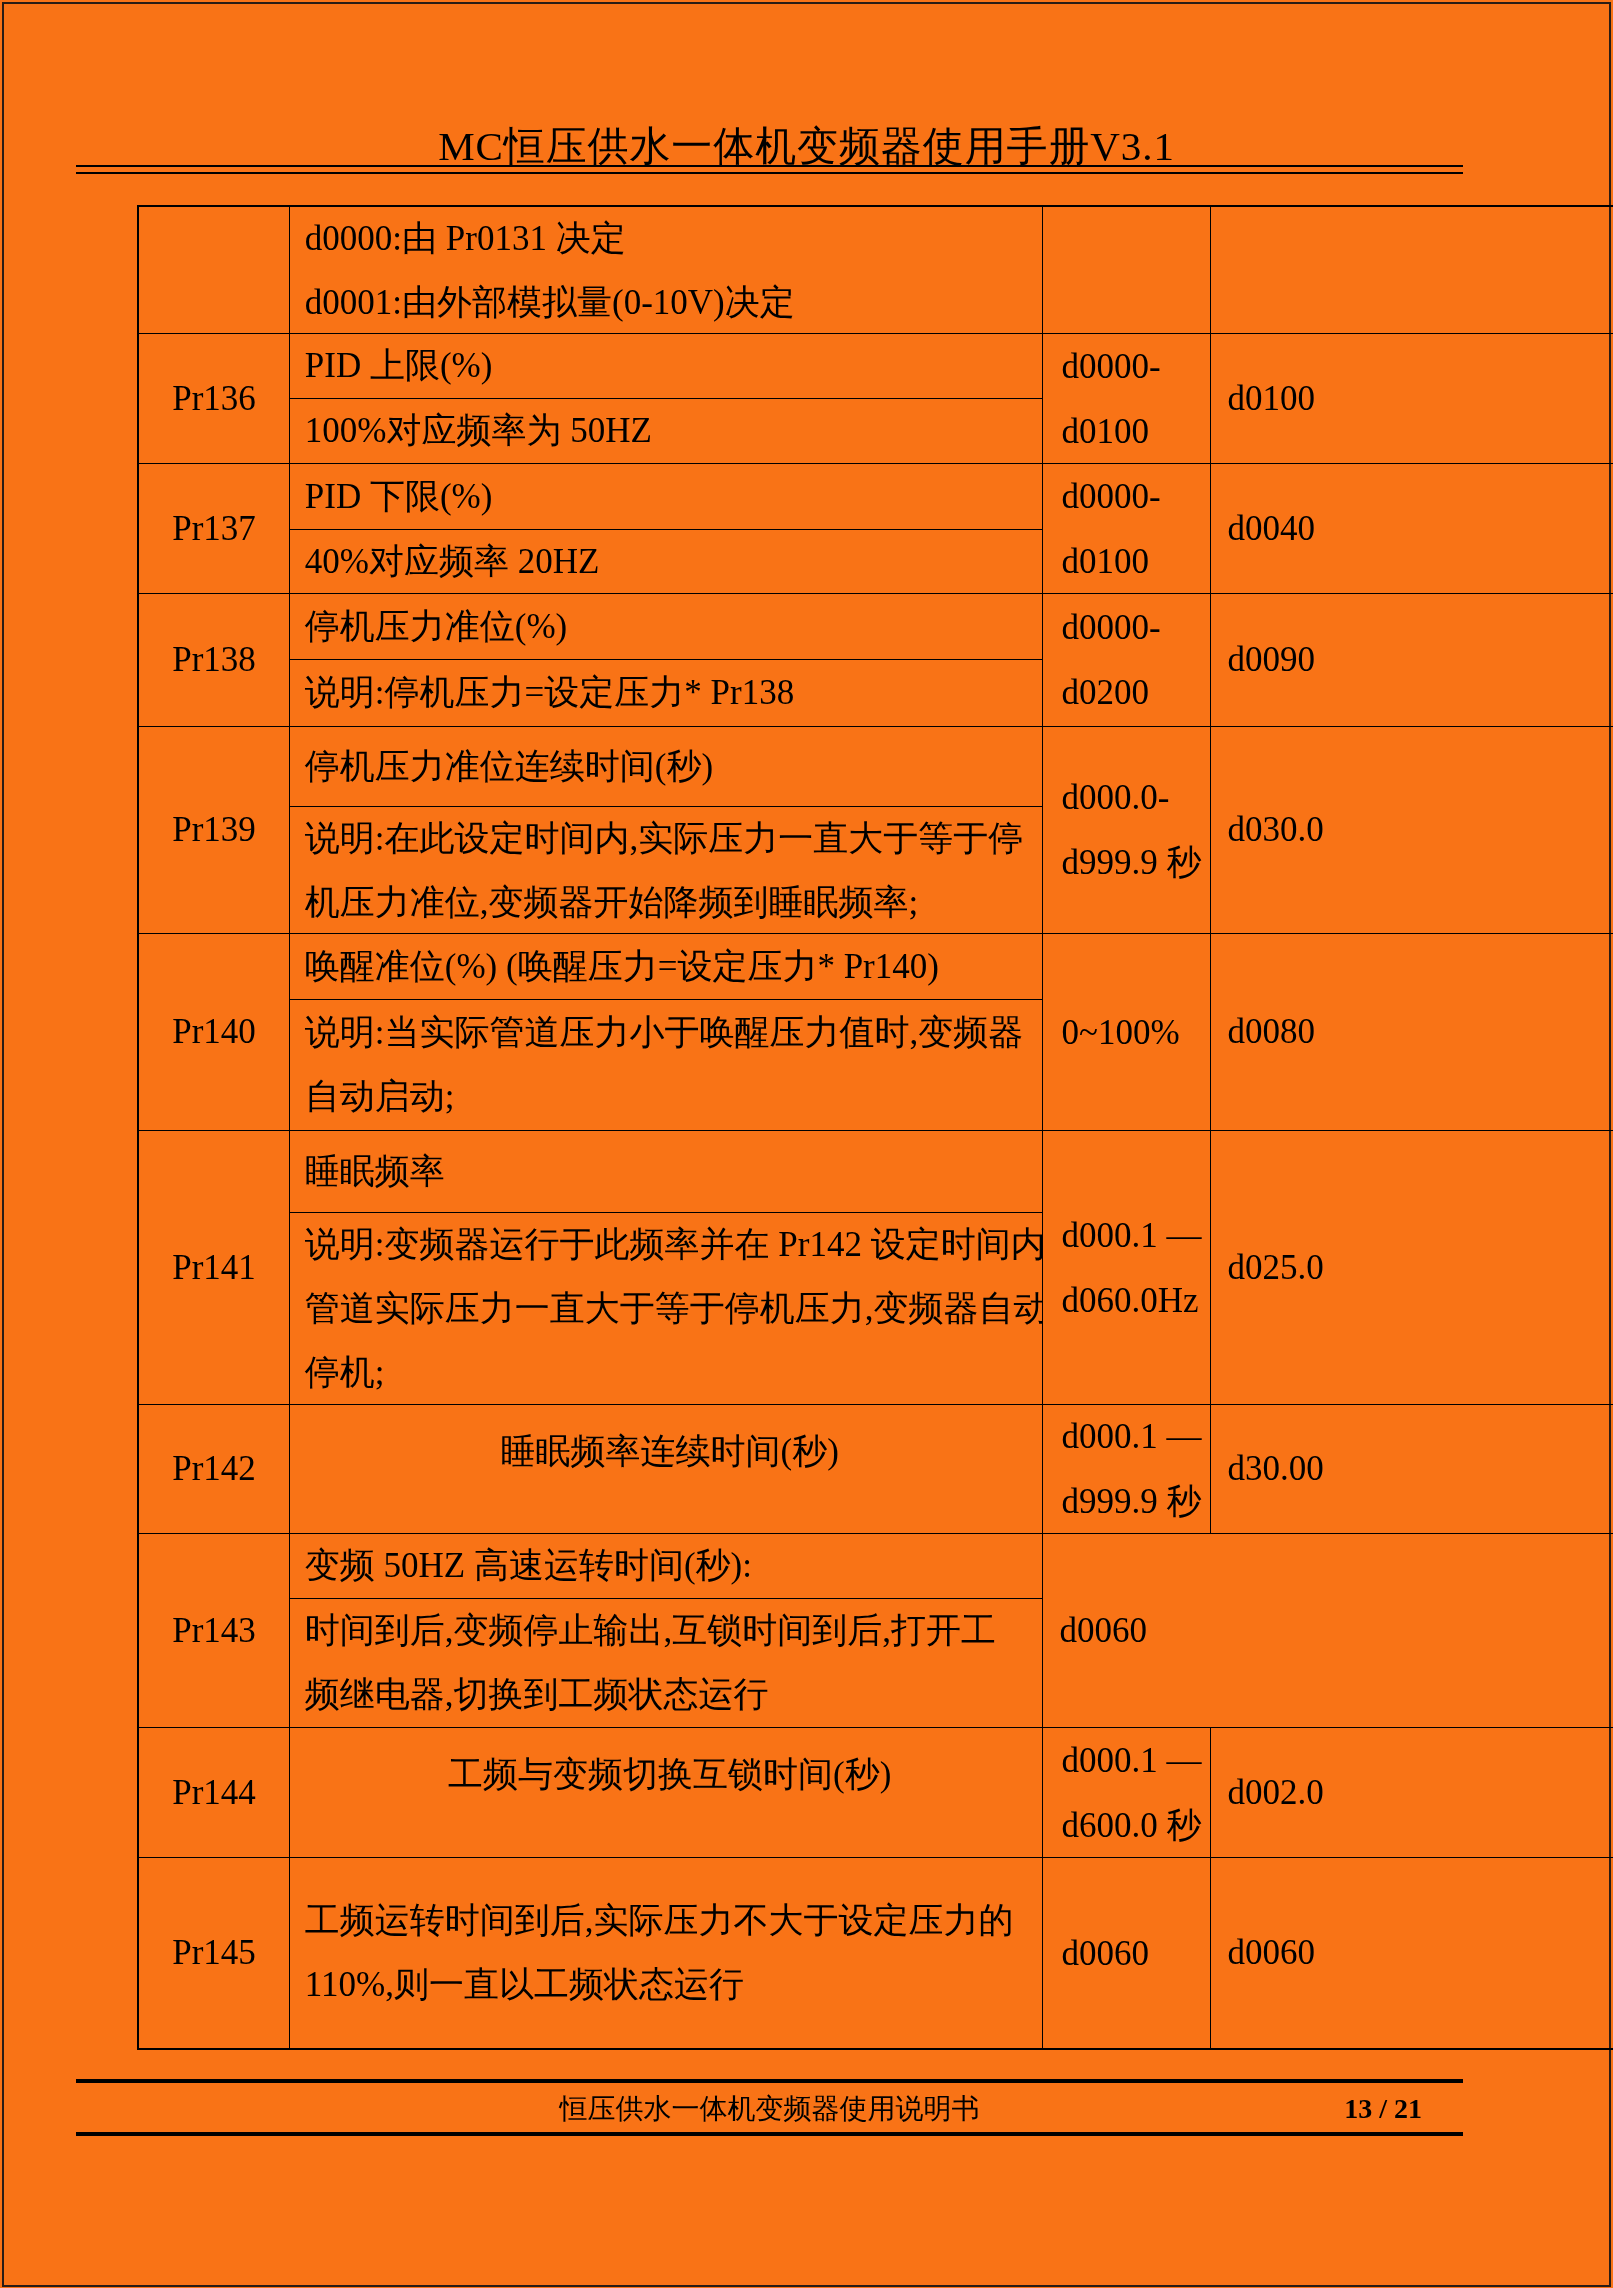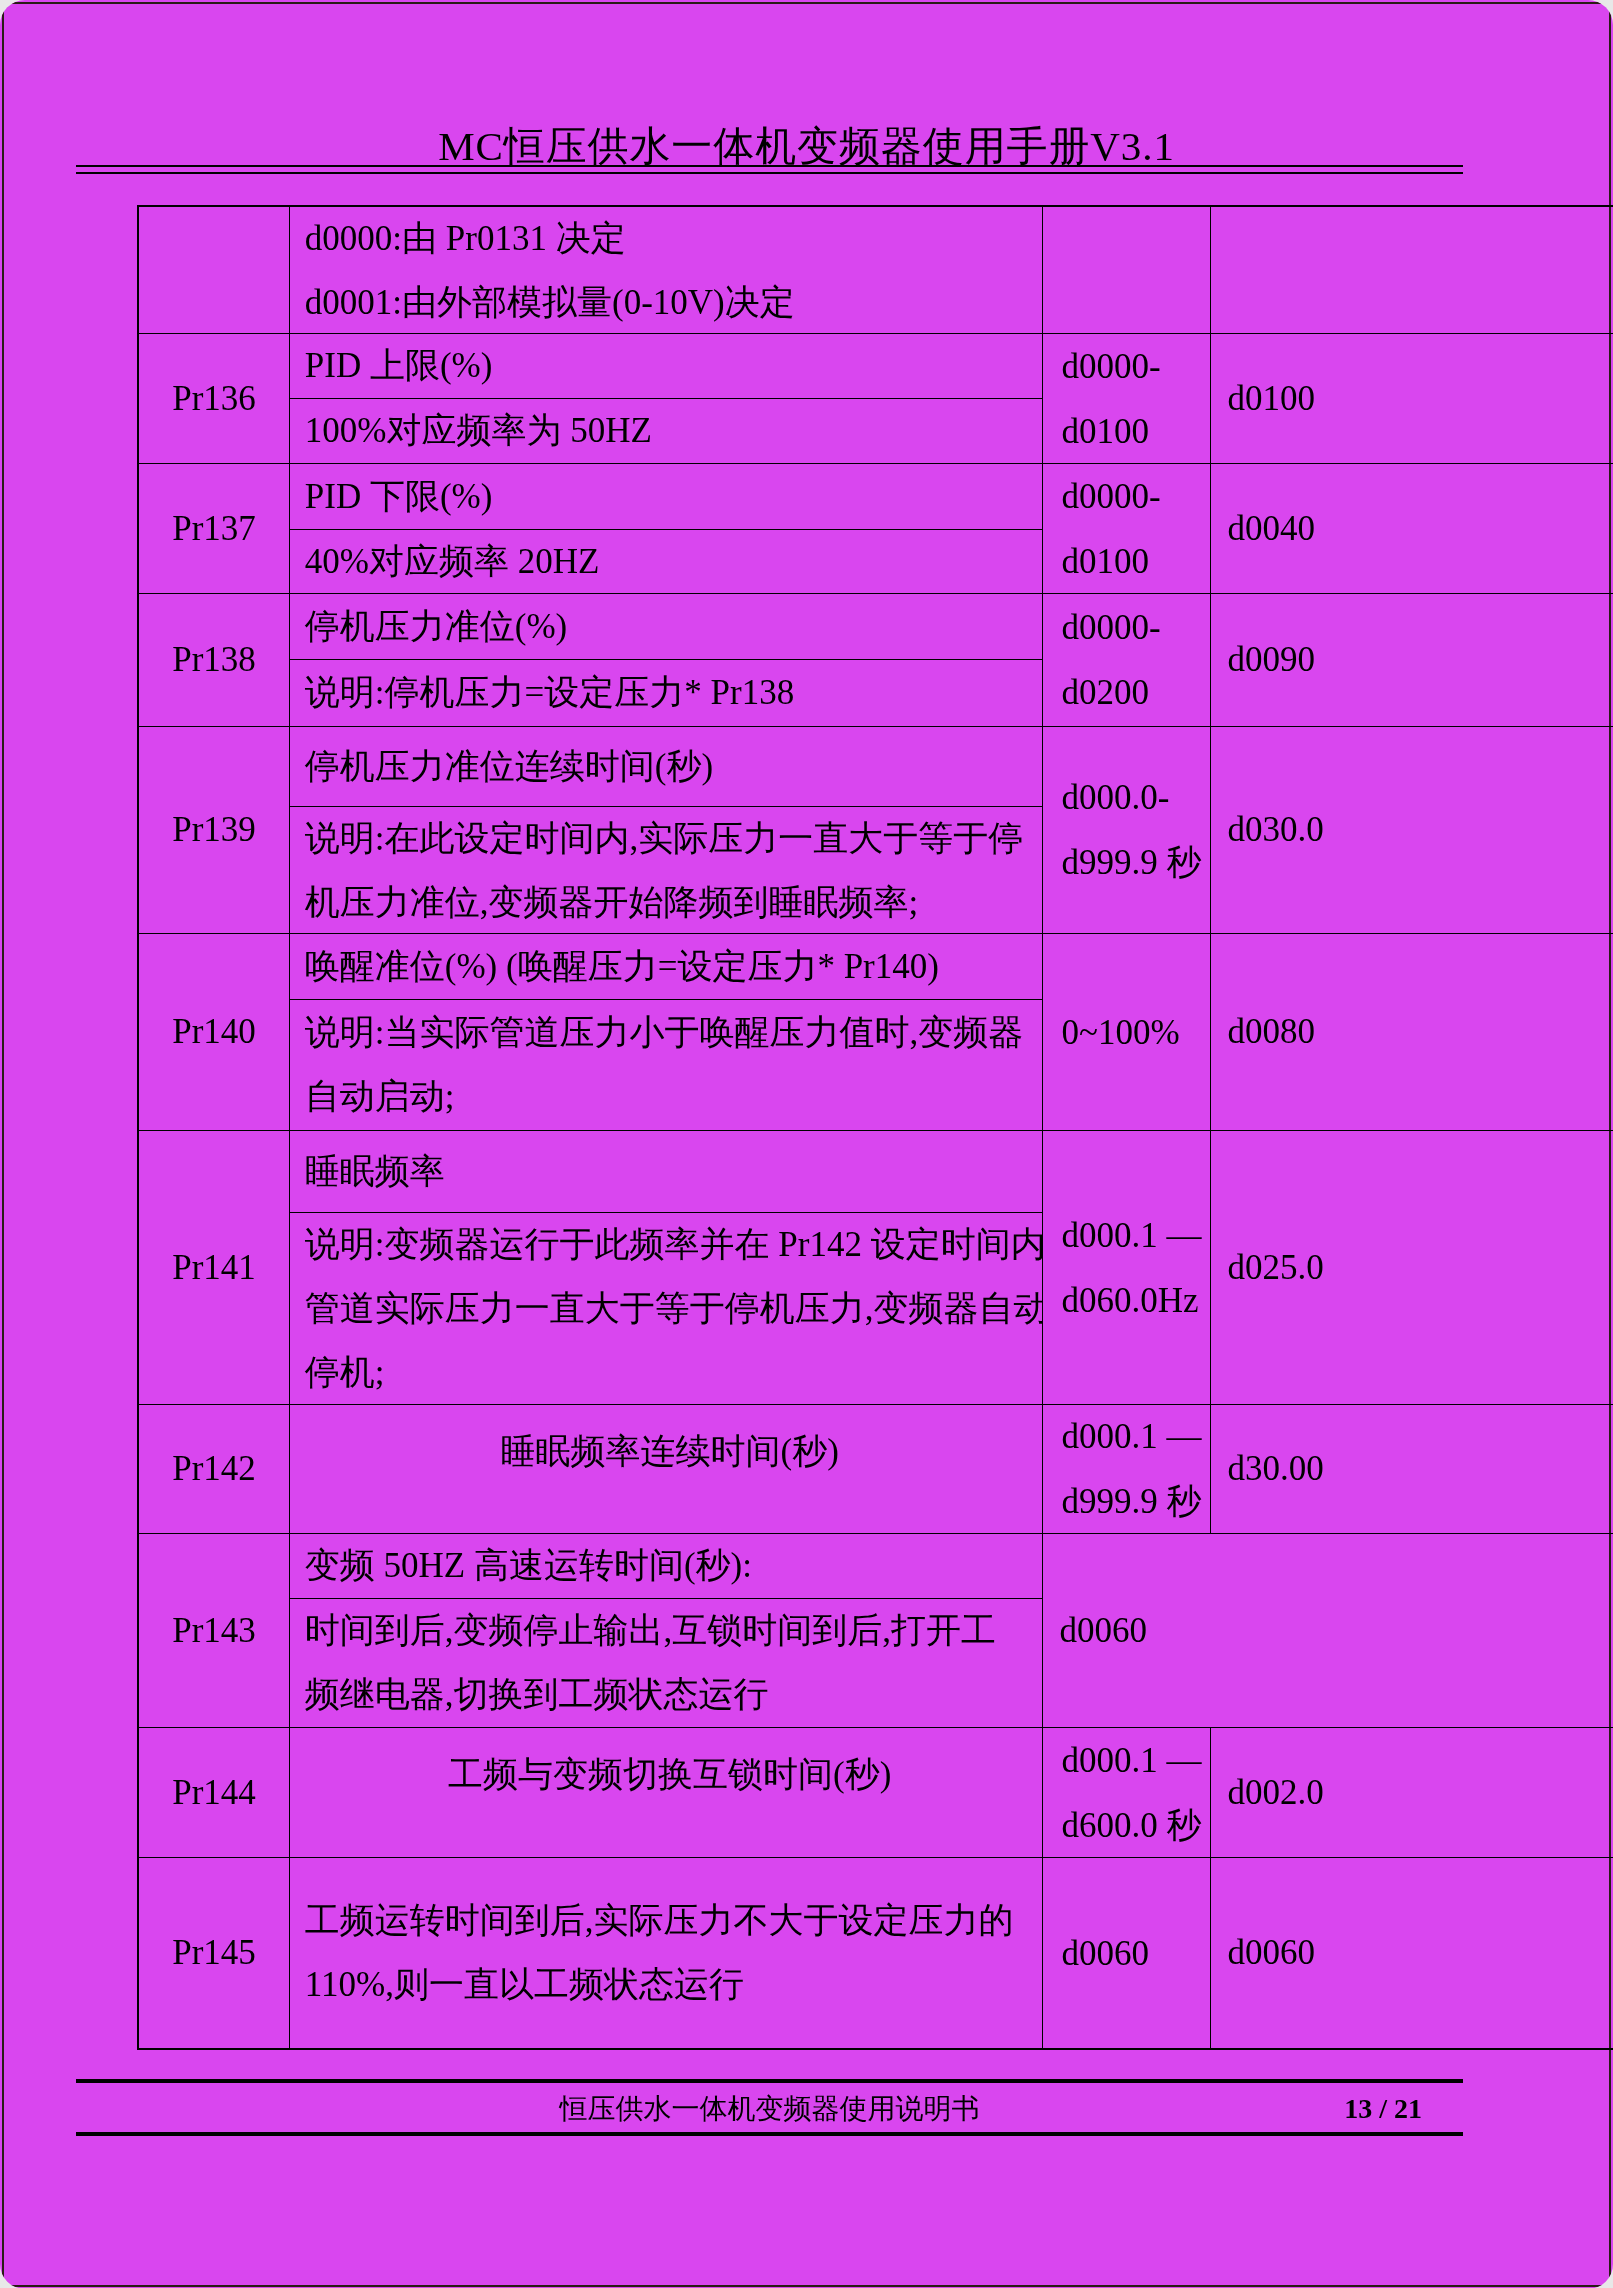--- a/index.html
+++ b/index.html
@@ -1,23 +1,22 @@
 <!DOCTYPE html>
 <html style="font-size:14.8px"><head>
 <meta charset="utf-8">
 <style>
   html,body{margin:0;padding:0;background:#e8e8e8;}
   .page{
     position:relative;
     width:1613px;height:2289px;
-    background:#d946ef;
+    background:#f97316;
     font-family:"Liberation Serif","DejaVu Serif",serif;
     color:#000;
     overflow:hidden;
-    border-radius:25px;
   }
   .page-border{
     position:absolute; inset:1.8px;
     border:2.8px solid #2a1c15;
     pointer-events:none;
   }
   .doc-title{
     position:absolute; top:124px; left:0; width:100%;
     text-align:center;
     font-size:41px; line-height:44px;

